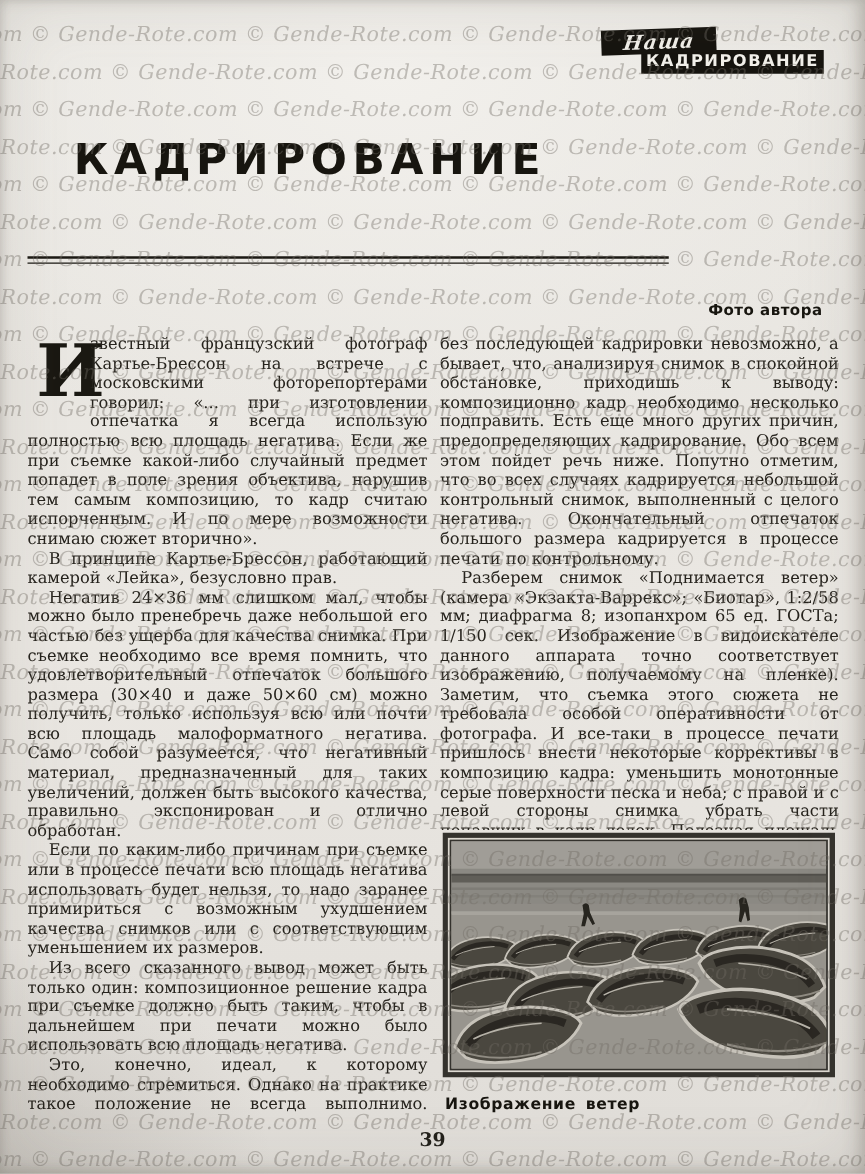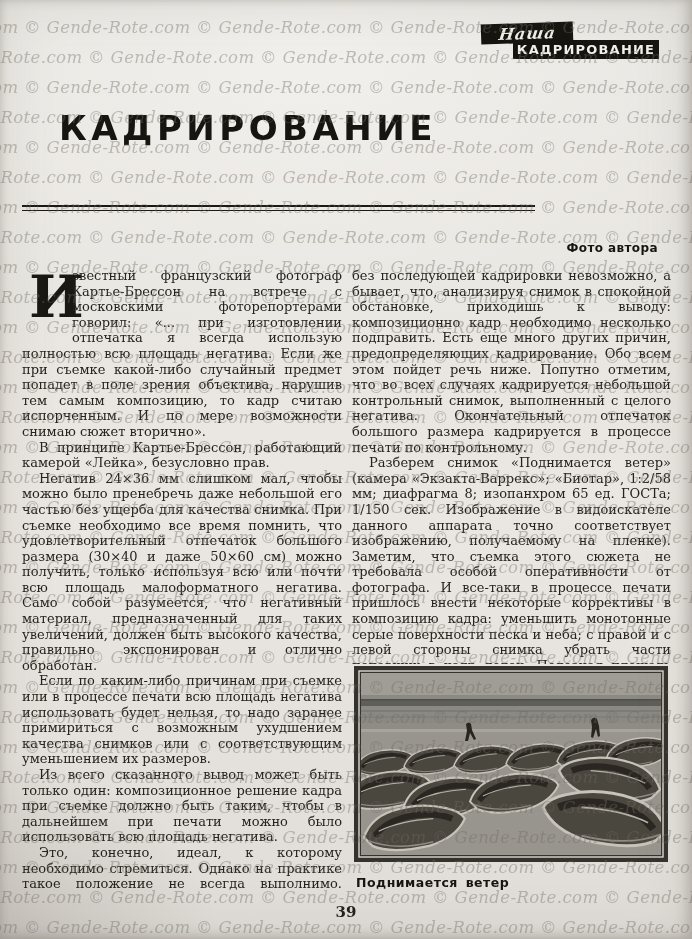--- a/index.html
+++ b/index.html
@@ -293,17 +293,17 @@
         <use href="#boat" transform="translate(306 92) scale(-1.05 1.05)"></use>
         <use href="#boat" transform="translate(312 126) scale(-1.28 1.28)"></use>
 
         <use href="#boat" transform="translate(-8 106) scale(.88)"></use>
         <use href="#boat" transform="translate(50 112) scale(.94)"></use>
         <use href="#boat" transform="translate(116 108) scale(.92)"></use>
         <use href="#boat" transform="translate(10 140) scale(1.05)"></use>
       </g>
     </svg>
   </div>
-  <div class="caption">Поднимается ветер</div>
+  <div class="caption">Изображение ветер</div>
 
   <div class="pagenum">39</div>
 
 </div>
 
 </body></html>

